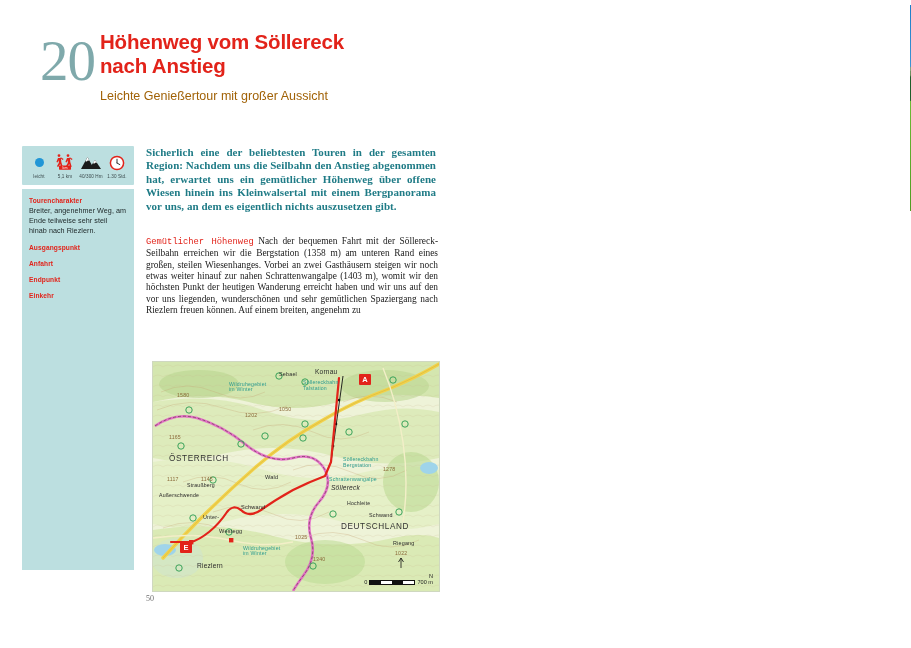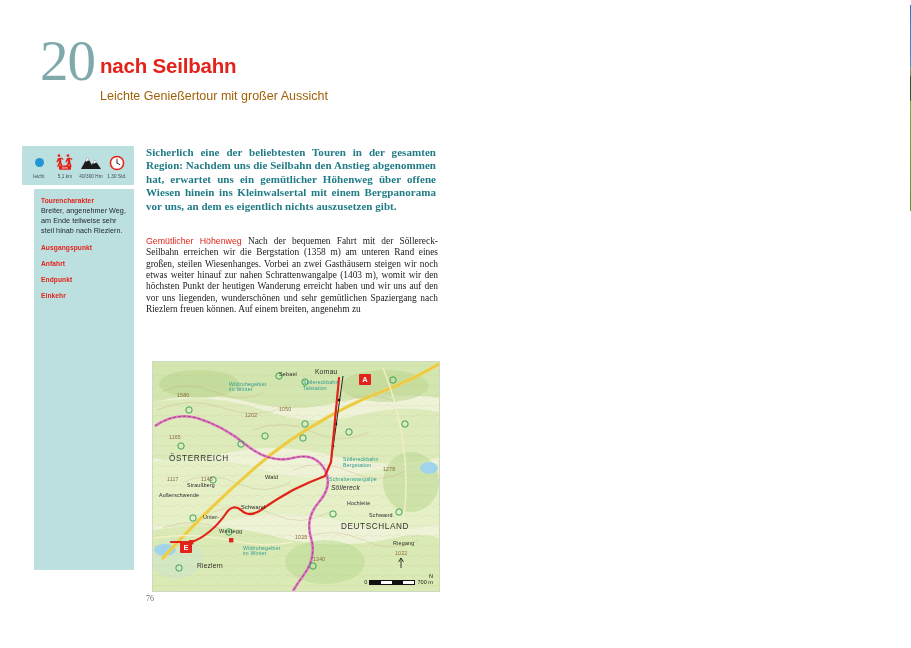--- a/index.html
+++ b/index.html
@@ -110,21 +110,20 @@
   .dot-easy {
     width: 9px; height: 9px; border-radius: 50%;
     background: #2196d6;
   }
 
   #info-block {
     background: #bcdfe0;
     margin-top: 4px;
     padding: 7px 7px 14px 7px;
     min-height: 360px;
-    margin-left: 12px;
   }
   .info-heading {
     font-size: 6.6px;
     line-height: 9px;
     font-weight: bold;
     color: #e2231a;
     margin: 7px 0 1px 0;
     letter-spacing: 0.1px;
   }
   .info-heading:first-child { margin-top: 0; }
@@ -143,21 +142,21 @@
     top: 236px;
     width: 292px;
     font-family: "Liberation Serif", serif;
     font-size: 9.4px;
     line-height: 11.35px;
     color: #1b1b1b;
     text-align: justify;
   }
   .run-in {
     color: #e2231a;
-    font-family: Liberation Sans, sans-serif;
+    font-family: Liberation Mono, monospace;
     font-size: 8.8px;
     font-weight: 400;
   }
 
   
   #map {
     position: absolute;
     left: 152px;
     top: 361px;
     width: 286px;
@@ -225,22 +224,22 @@
 </head>
 <body>
 
 <div id="spread">
 
   <div class="page-left">
 
     <div id="chapter-head">
       <div id="chapter-number">20</div>
       <h1 id="chapter-title">
-        <br>
-        <span>nach Seilbahn</span>
+        <span>Höhenweg vom Söllereck</span><br>
+        <span>nach Anstieg</span>
       </h1>
       <p id="chapter-subtitle">Leichte Genießertour mit großer Aussicht</p>
     </div>
 
     <div id="lead-paragraph">Sicherlich eine der beliebtesten Touren in der gesamten Region: Nachdem uns die Seilbahn den Anstieg abgenommen hat, erwartet uns ein gemütlicher Höhenweg über offene Wiesen hinein ins Kleinwalsertal mit einem Bergpanorama vor uns, an dem es eigentlich nichts auszusetzen gibt.</div>
 
     <div id="info-sidebar">
 
       <div id="icon-strip">
         <div class="icon-cell">
@@ -431,21 +430,21 @@
           <span>N</span>
         </div>
         <div style="display:flex; align-items:center; gap:2px;">
           <span>0</span>
           <span class="bar"></span>
           <span>700 m</span>
         </div>
       </div>
     </div>
 
-    <div class="folio" id="folio-left">76</div>
+    <div class="folio" id="folio-left">50</div>
   </div>
 
   <div class="page-right">
 
     <div class="photo" id="photo-trail">
       <svg width="222" height="206" viewBox="0 0 222 206">
         <defs>
           <linearGradient id="skyA" x1="0" y1="0" x2="0" y2="1">
             <stop offset="0%" stop-color="#1e7ec8"></stop>
             <stop offset="100%" stop-color="#86c6ec"></stop>

